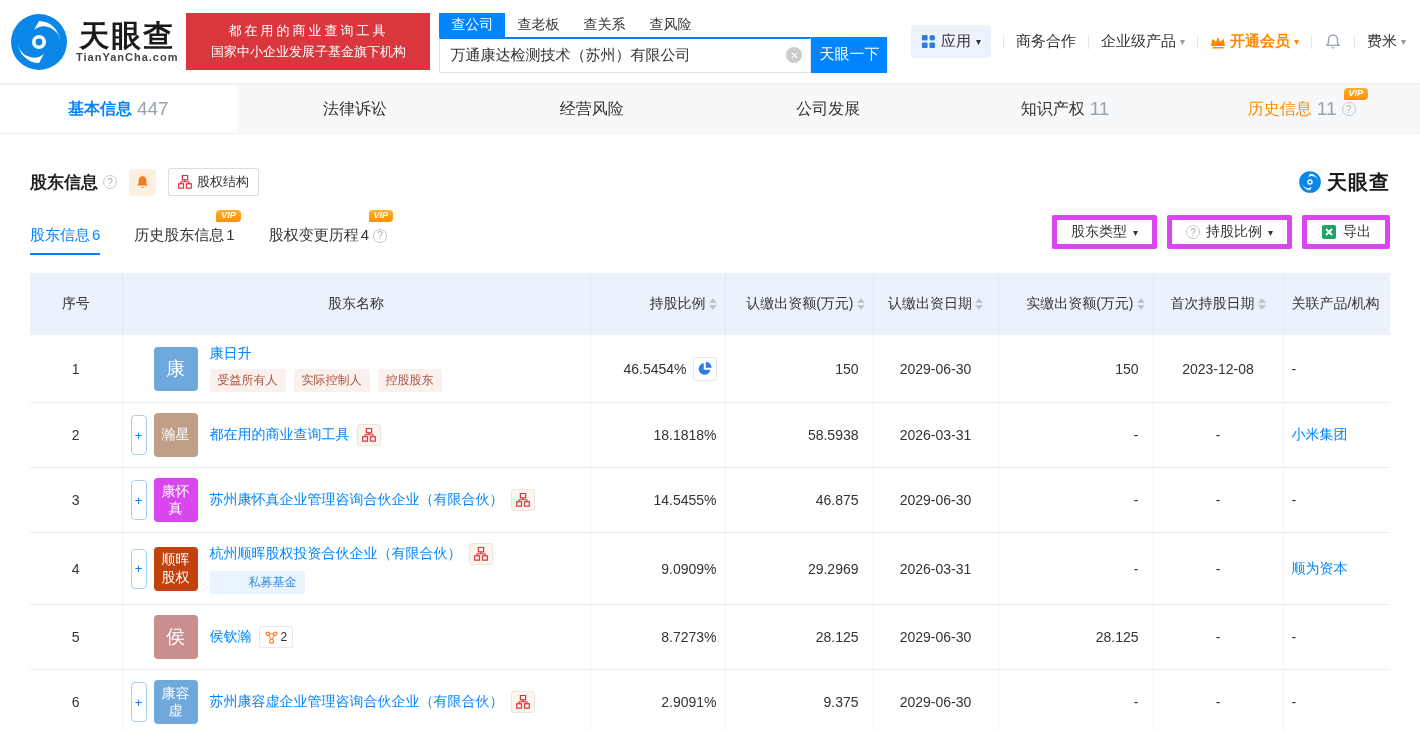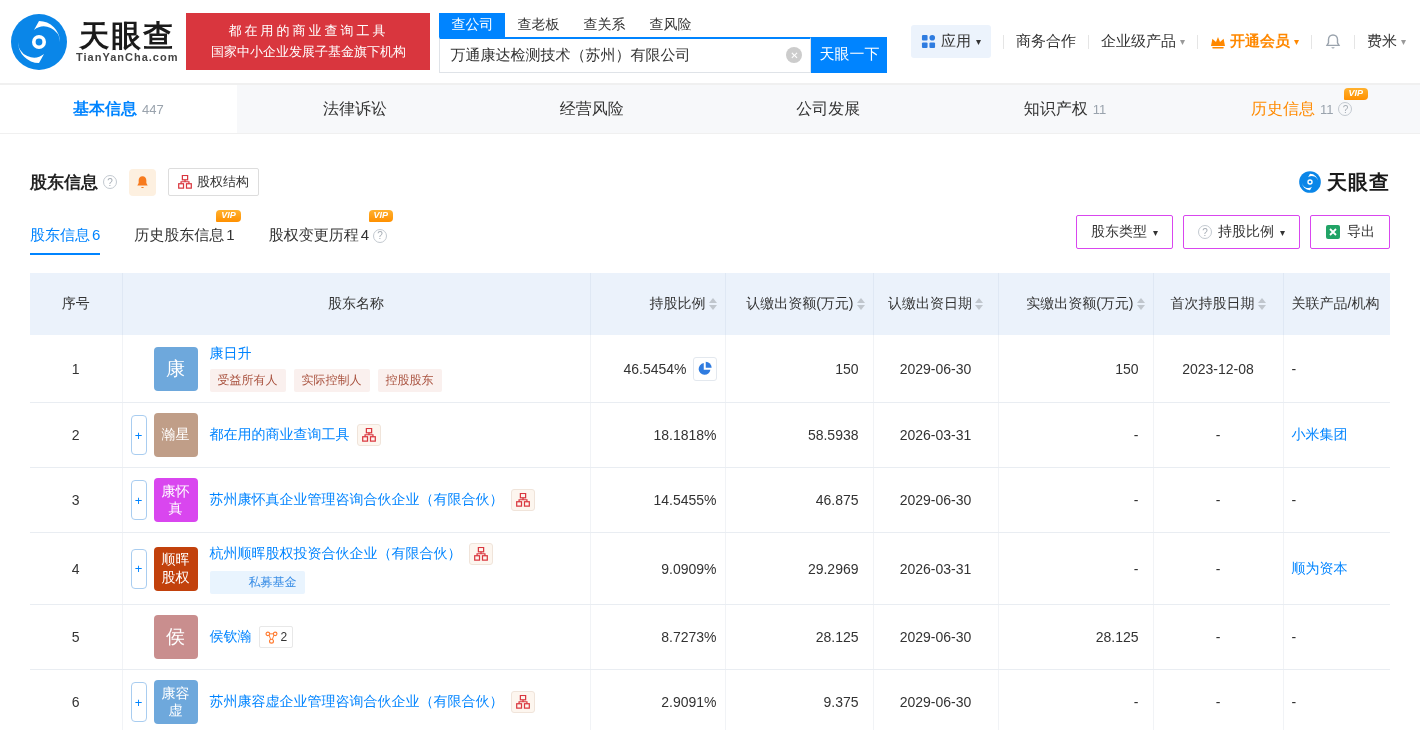--- a/index.html
+++ b/index.html
@@ -36,21 +36,21 @@
   .nav-item { display:flex; align-items:center; gap:4px; cursor:pointer; white-space:nowrap; }
   .caret { font-size:10px; color:#999; }
   .vip-link { color:#ff8800; font-weight:bold; }
   .vip-link .caret { color:#ff8800; }
   .bell-btn svg { display:block; }
 
   
   .main-tabs { height:50px; background:#f7f8fa; border-top:1px solid #f0f0f0; border-bottom:1px solid #f0f0f0; display:flex; }
   .main-tab { flex:1; display:flex; align-items:center; justify-content:center; gap:5px; font-size:16px; cursor:pointer; position:relative; }
   .main-tab.active { background:#fff; color:#0084ff; font-weight:bold; }
-  .main-tab .count { font-size:13px; color:#9aa3ad; font-weight:normal; }
+  .main-tab .count { font-size:19px; color:#9aa3ad; font-weight:normal; }
   .main-tab.orange { color:#ff8a00; }
   .tab-vip { position:absolute; top:3px; right:52px; }
 
   .vip-badge { background:linear-gradient(180deg,#ffb12f,#ff9000); color:#fff; font-size:9px; font-weight:bold;
     font-style:italic; padding:1px 5px 2px; border-radius:4px 4px 4px 1px; line-height:1; display:inline-block; }
 
   .q-icon { width:14px; height:14px; border:1px solid #c3c9d0; border-radius:50%; color:#a6adb5; font-size:10px;
     display:inline-flex; align-items:center; justify-content:center; flex:none; }
 
   
@@ -68,21 +68,21 @@
   .sub-row { margin-top:14px; display:flex; align-items:flex-end; }
   .subtabs { display:flex; gap:34px; }
   .subtab { position:relative; padding:16px 0 10px; font-size:15px; color:#333; cursor:pointer; white-space:nowrap; }
   .subtab .count { margin-left:2px; }
   .subtab.active { color:#0084ff; }
   .subtab.active::after { content:""; position:absolute; left:0; right:0; bottom:0; height:2px; background:#0084ff; }
   .subtab .vip-badge { position:absolute; top:0; right:-6px; }
   .subtab .q-icon { margin-left:4px; vertical-align:1px; }
 
   .toolbar { margin-left:auto; display:flex; gap:10px; padding-bottom:6px; }
-  .tool-btn { height:34px; border:1px solid #d946ef; border-radius:2px; background:#fff; display:flex; align-items:center;
+  .tool-btn { height:34px; border:5px solid #d946ef; border-radius:2px; background:#fff; display:flex; align-items:center;
     gap:6px; padding:0 14px; font-size:14px; color:#333; cursor:pointer; }
 
   
   table.sh-table { margin-top:18px; width:1360px; border-collapse:collapse; table-layout:fixed; }
   .sh-table th { background:#ebf2fb; height:41px; font-weight:normal; font-size:14px; color:#333; }
   .sh-table th .th-inner { display:flex; align-items:center; gap:3px; padding:0 8px; }
   .sh-table td { border-bottom:1px solid #e9edf2; border-right:1px solid #f1f3f6; font-size:14px; color:#333;
     vertical-align:middle; padding:10px 8px; }
   .sh-table td:last-child { border-right:none; }
   .sh-table th { border-right:1px solid #dfe8f4; }

